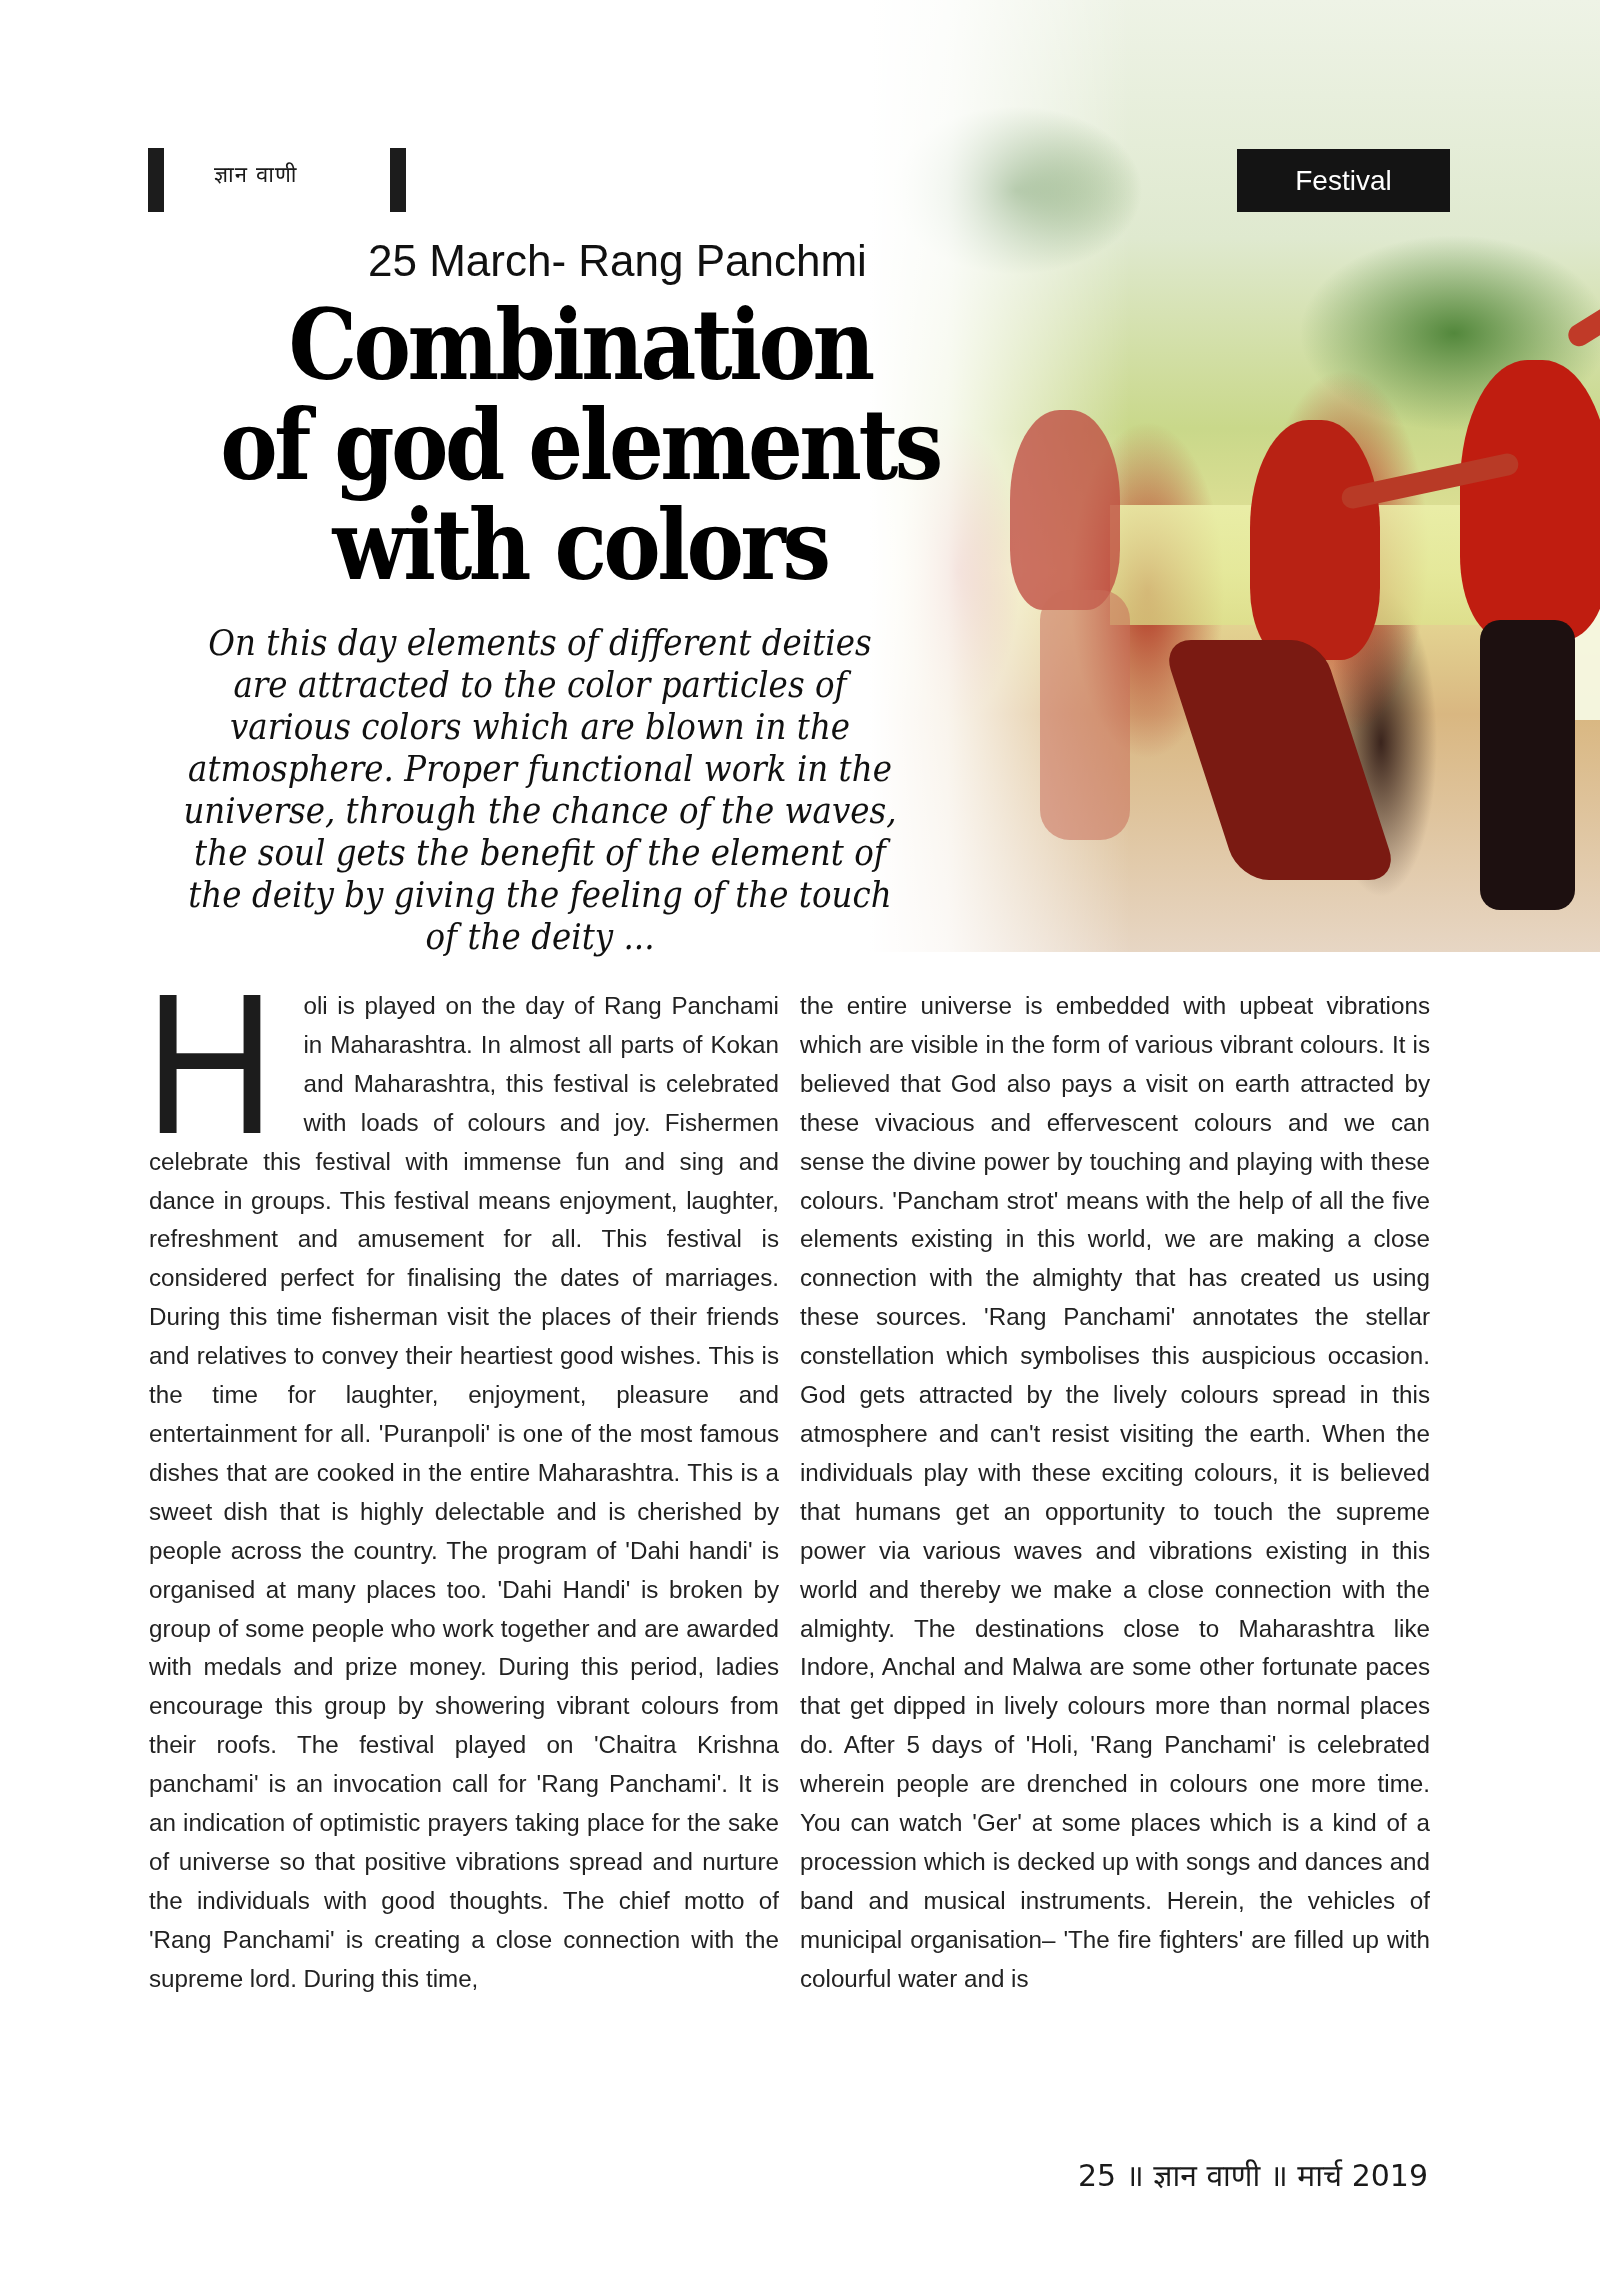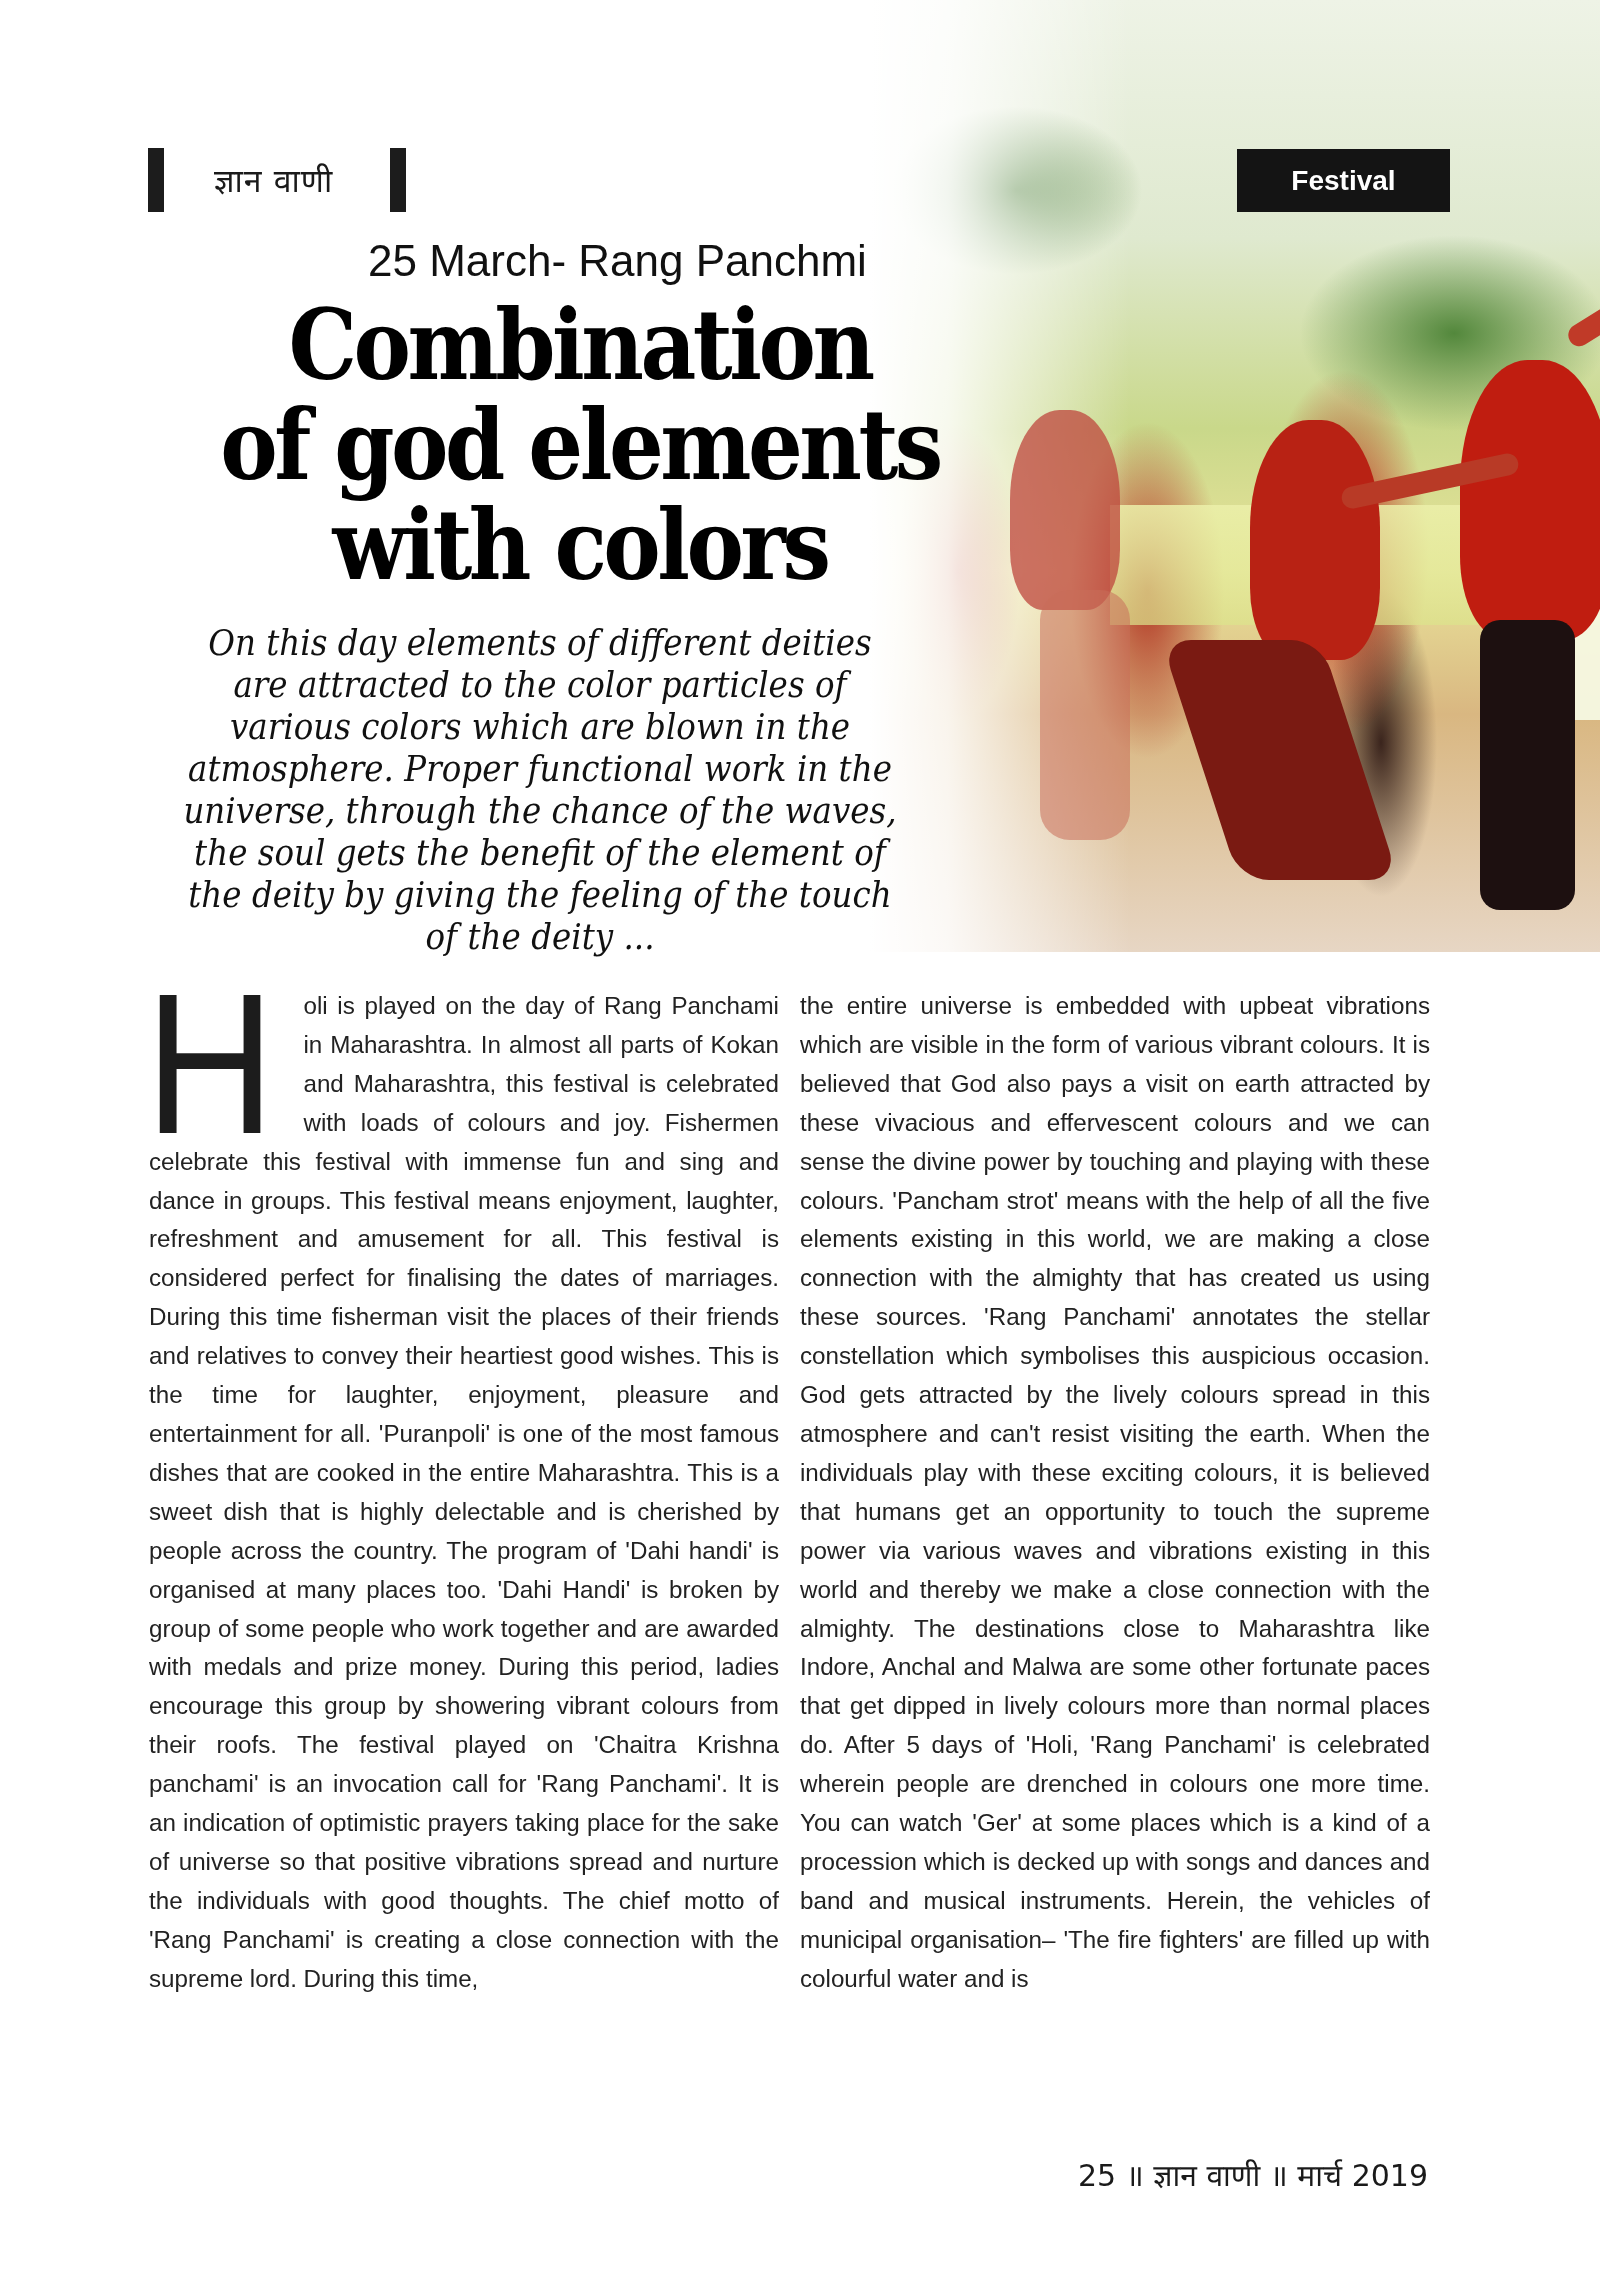--- a/index.html
+++ b/index.html
@@ -44,26 +44,26 @@
     .photo .a1 { left: 700px; top: 330px; width: 150px; transform: rotate(-32deg); transform-origin: left center; }
     .photo .a2 { left: 470px; top: 470px; width: 180px; transform: rotate(-12deg); background: #b83a26; }
 
     
     .mag-brand { position: absolute; left: 148px; top: 148px; height: 64px; width: 258px; }
     .mag-brand .bar { position: absolute; top: 0; width: 16px; height: 64px; background: #1c1c1c; }
     .mag-brand .bar.l { left: 0; }
     .mag-brand .bar.r { right: 0; }
     .mag-brand .name {
       position: absolute; left: 66px; top: 10px;
-      font-family: "DejaVu Sans", sans-serif; font-size: 32px; color: #1a1a1a; letter-spacing: 1px;
+      font-family: "DejaVu Sans", sans-serif; font-size: 22px; color: #1a1a1a; letter-spacing: 1px;
     }
     .category-tag {
       position: absolute; left: 1237px; top: 149px; width: 213px; height: 63px;
       background: #141414; color: #ffffff;
-      font-family: "Liberation Sans", sans-serif; font-weight: bold; font-size: 28px;
+      font-family: "Liberation Sans", sans-serif; font-weight: normal; font-size: 28px;
       display: flex; align-items: center; justify-content: center;
     }
     .date-line {
       position: absolute; left: 368px; top: 236px;
       font-family: "Liberation Sans", sans-serif; font-size: 44px; color: #111;
     }
     .headline {
       position: absolute; left: 150px; top: 295px; width: 860px;
       text-align: center; margin: 0;
       font-family: "DejaVu Serif", serif; font-weight: bold; font-size: 98px;

